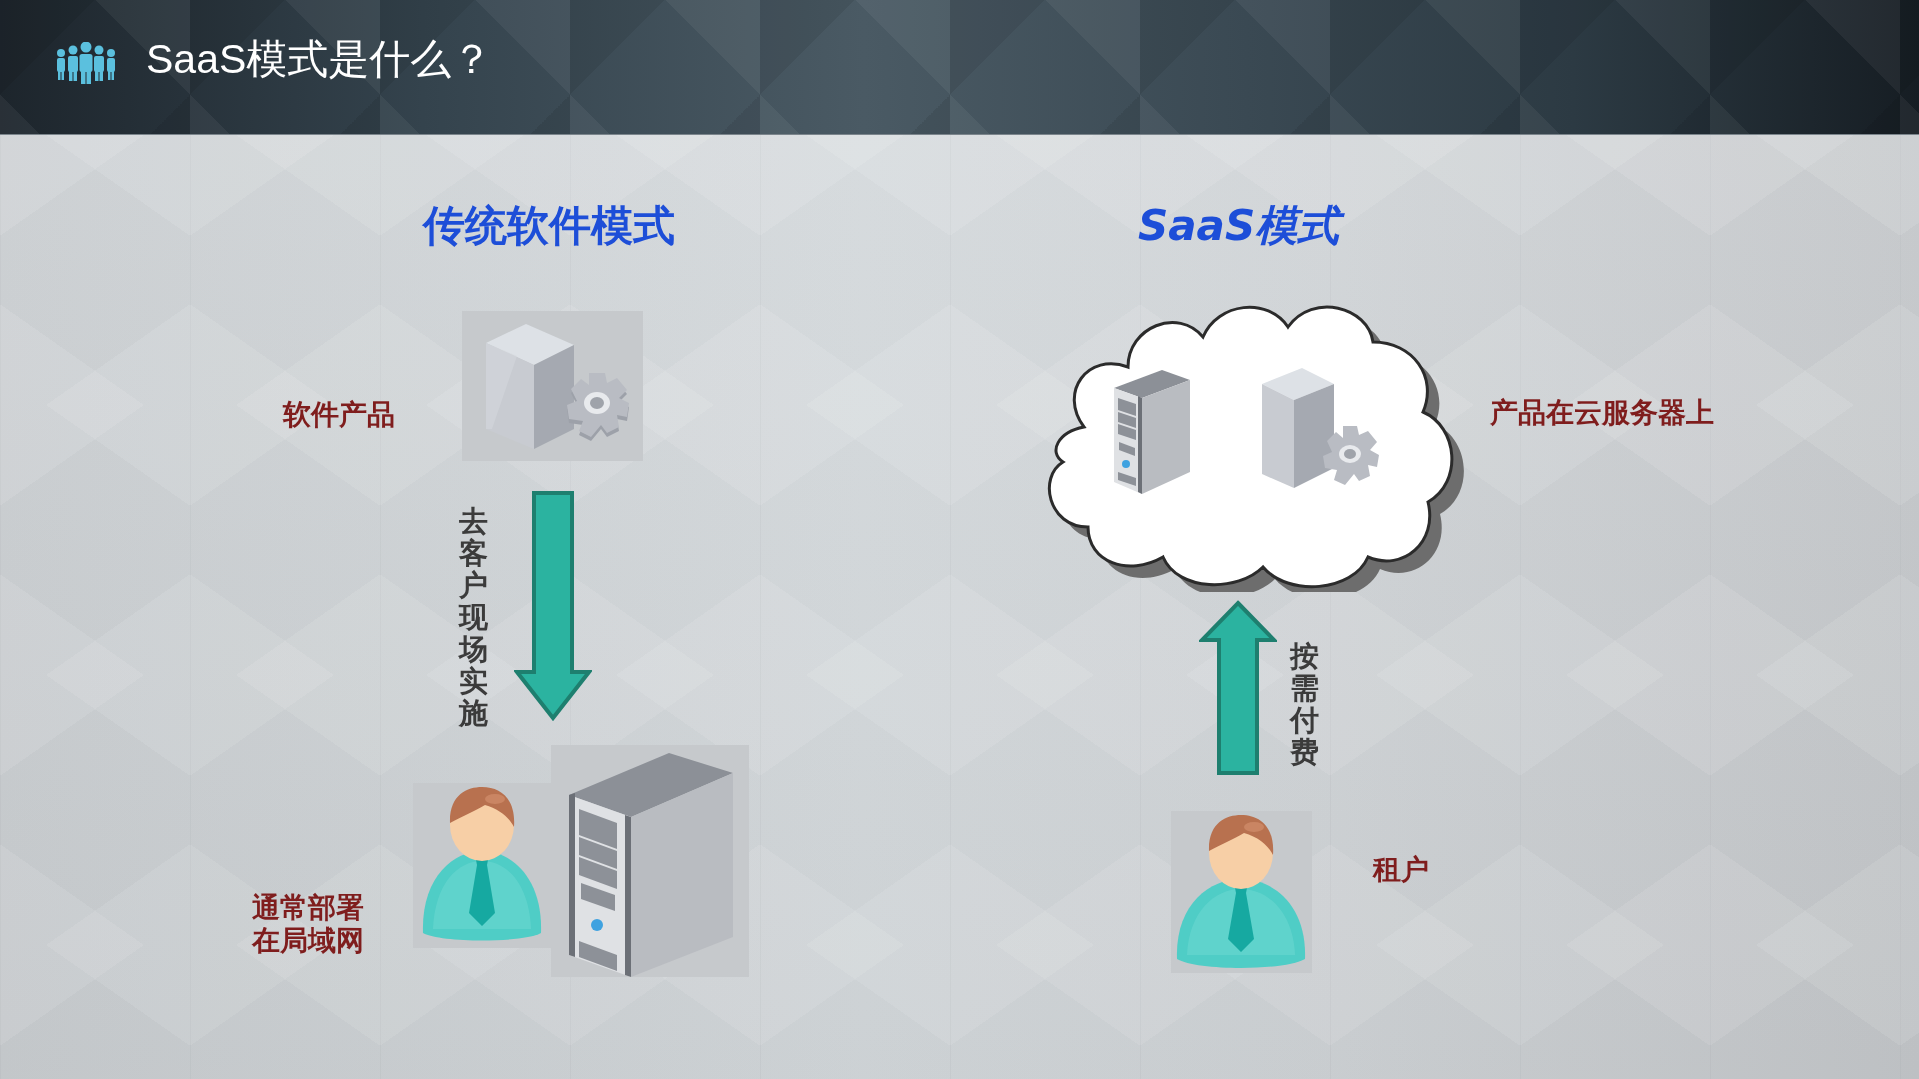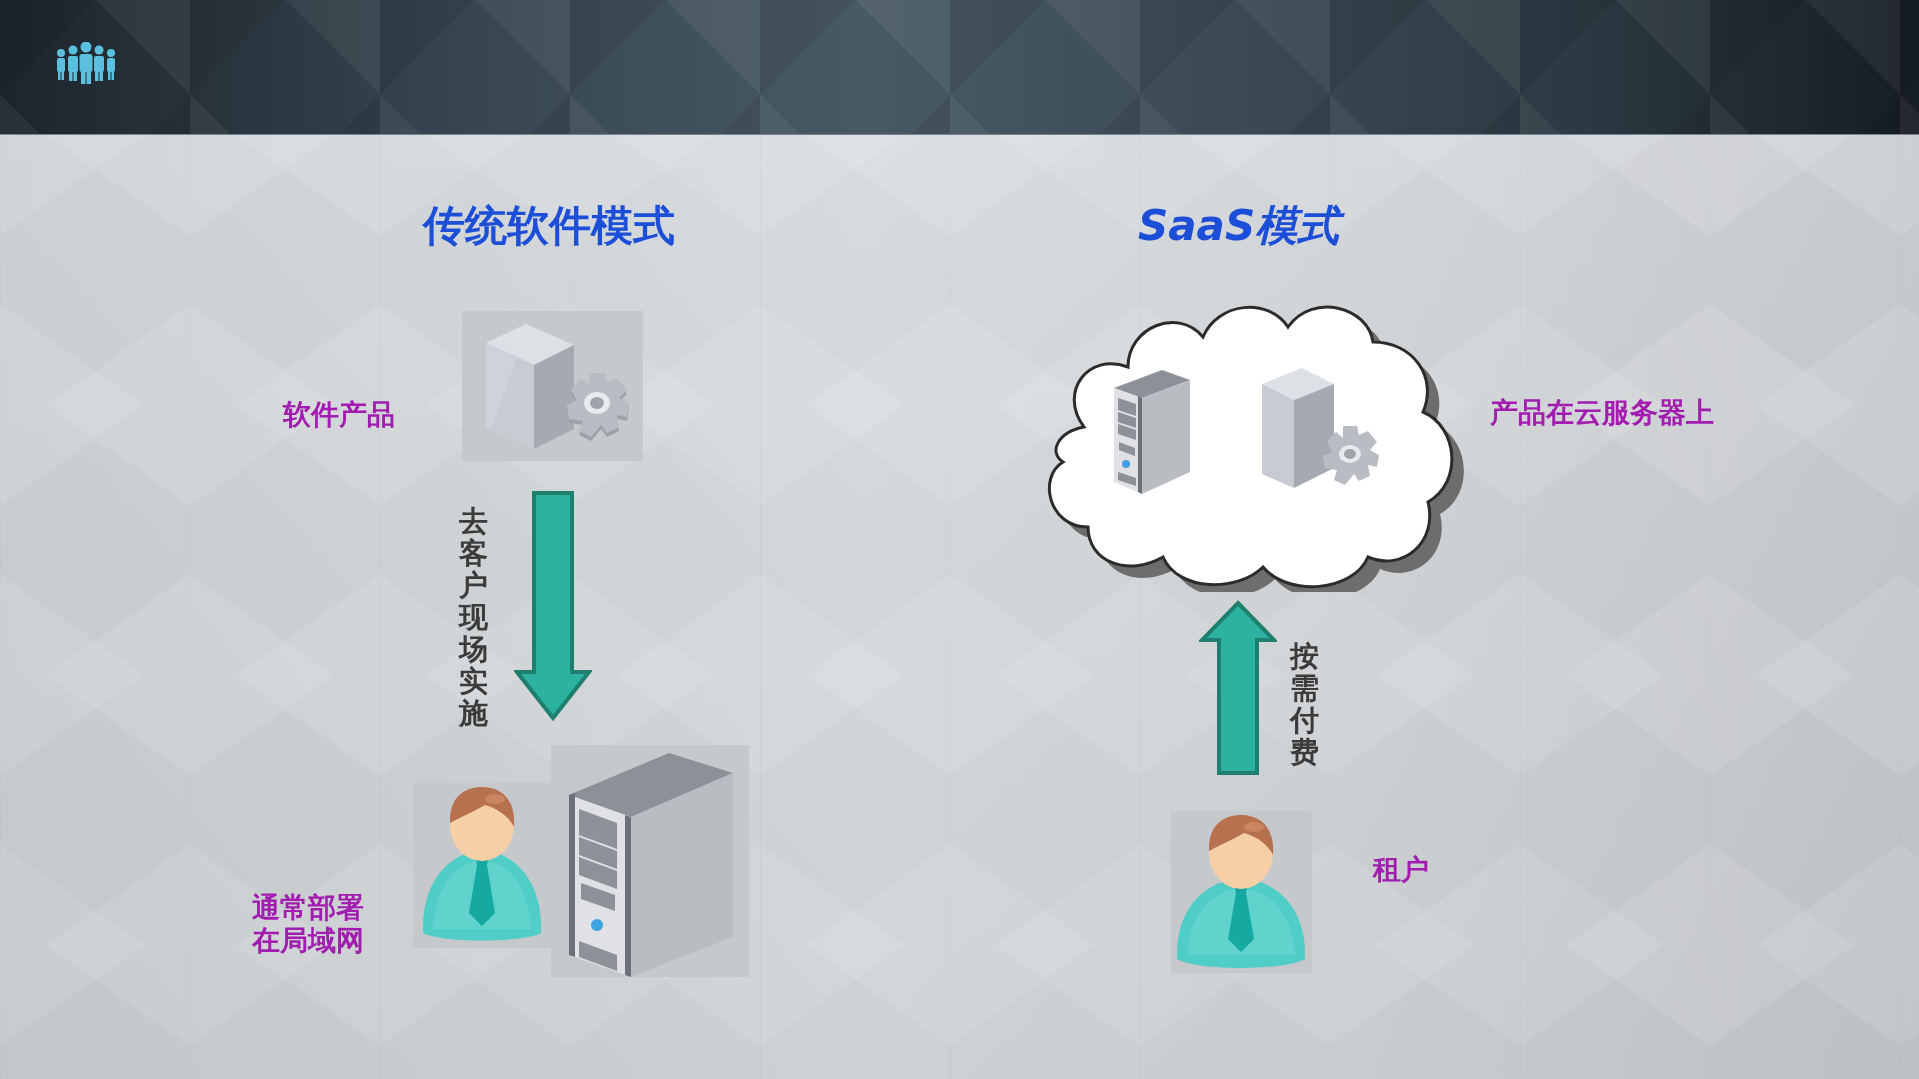--- a/index.html
+++ b/index.html
@@ -38,21 +38,21 @@
   .header-title {
     position: absolute; left: 146px; top: 32px;
     font-size: 41px; color: #ffffff; letter-spacing: 0px; white-space: nowrap;
     font-family: "Liberation Sans", "DejaVu Sans", sans-serif;
   }
   .section-title {
     position: absolute; font-size: 42px; font-weight: bold; color: #1d4ed8; white-space: nowrap;
     line-height: 1;
   }
   .label {
-    position: absolute; font-size: 28px; font-weight: bold; color: #a21caf; white-space: nowrap; line-height: 1.18;
+    position: absolute; font-size: 28px; font-weight: bold; color: #7f1d1d; white-space: nowrap; line-height: 1.18;
   }
   .vlabel {
     position: absolute; font-size: 29px; font-weight: bold; color: #3b3b3b; width: 34px;
     line-height: 32px; text-align: left; word-break: break-all;
   }
   .tile { position: absolute; background: #c6c9cc; }
   svg { display: block; }
   .abs { position: absolute; }
 </style>
 </head>
@@ -82,20 +82,21 @@
           <rect x="39" y="14" width="10" height="16" rx="2"></rect>
           <rect x="40" y="29" width="3.5" height="10"></rect>
           <rect x="44.5" y="29" width="3.5" height="10"></rect>
         <circle cx="56" cy="11" r="4"></circle>
           <rect x="52" y="16" width="8" height="14" rx="2"></rect>
           <rect x="53" y="29" width="2.5" height="9"></rect>
           <rect x="56.5" y="29" width="2.5" height="9"></rect>
       </g>
     </svg>
   </div>
+  <div class="header-title">SaaS模式是什么？</div>
 </div>
 
 <div class="section-title" style="left:423px; top:205px;">传统软件模式</div>
 
 <div class="label" style="left:283px; top:398px;">软件产品</div>
 
 <div class="tile" style="left:462px; top:311px; width:181px; height:150px;">
   <svg width="181" height="150" viewBox="0 0 181 150">
     <polygon points="24,32 64,13 112,34 72,54" fill="#dde1e6"></polygon>
     <polygon points="24,32 72,54 72,138 24,118" fill="#c8cbd1"></polygon>

